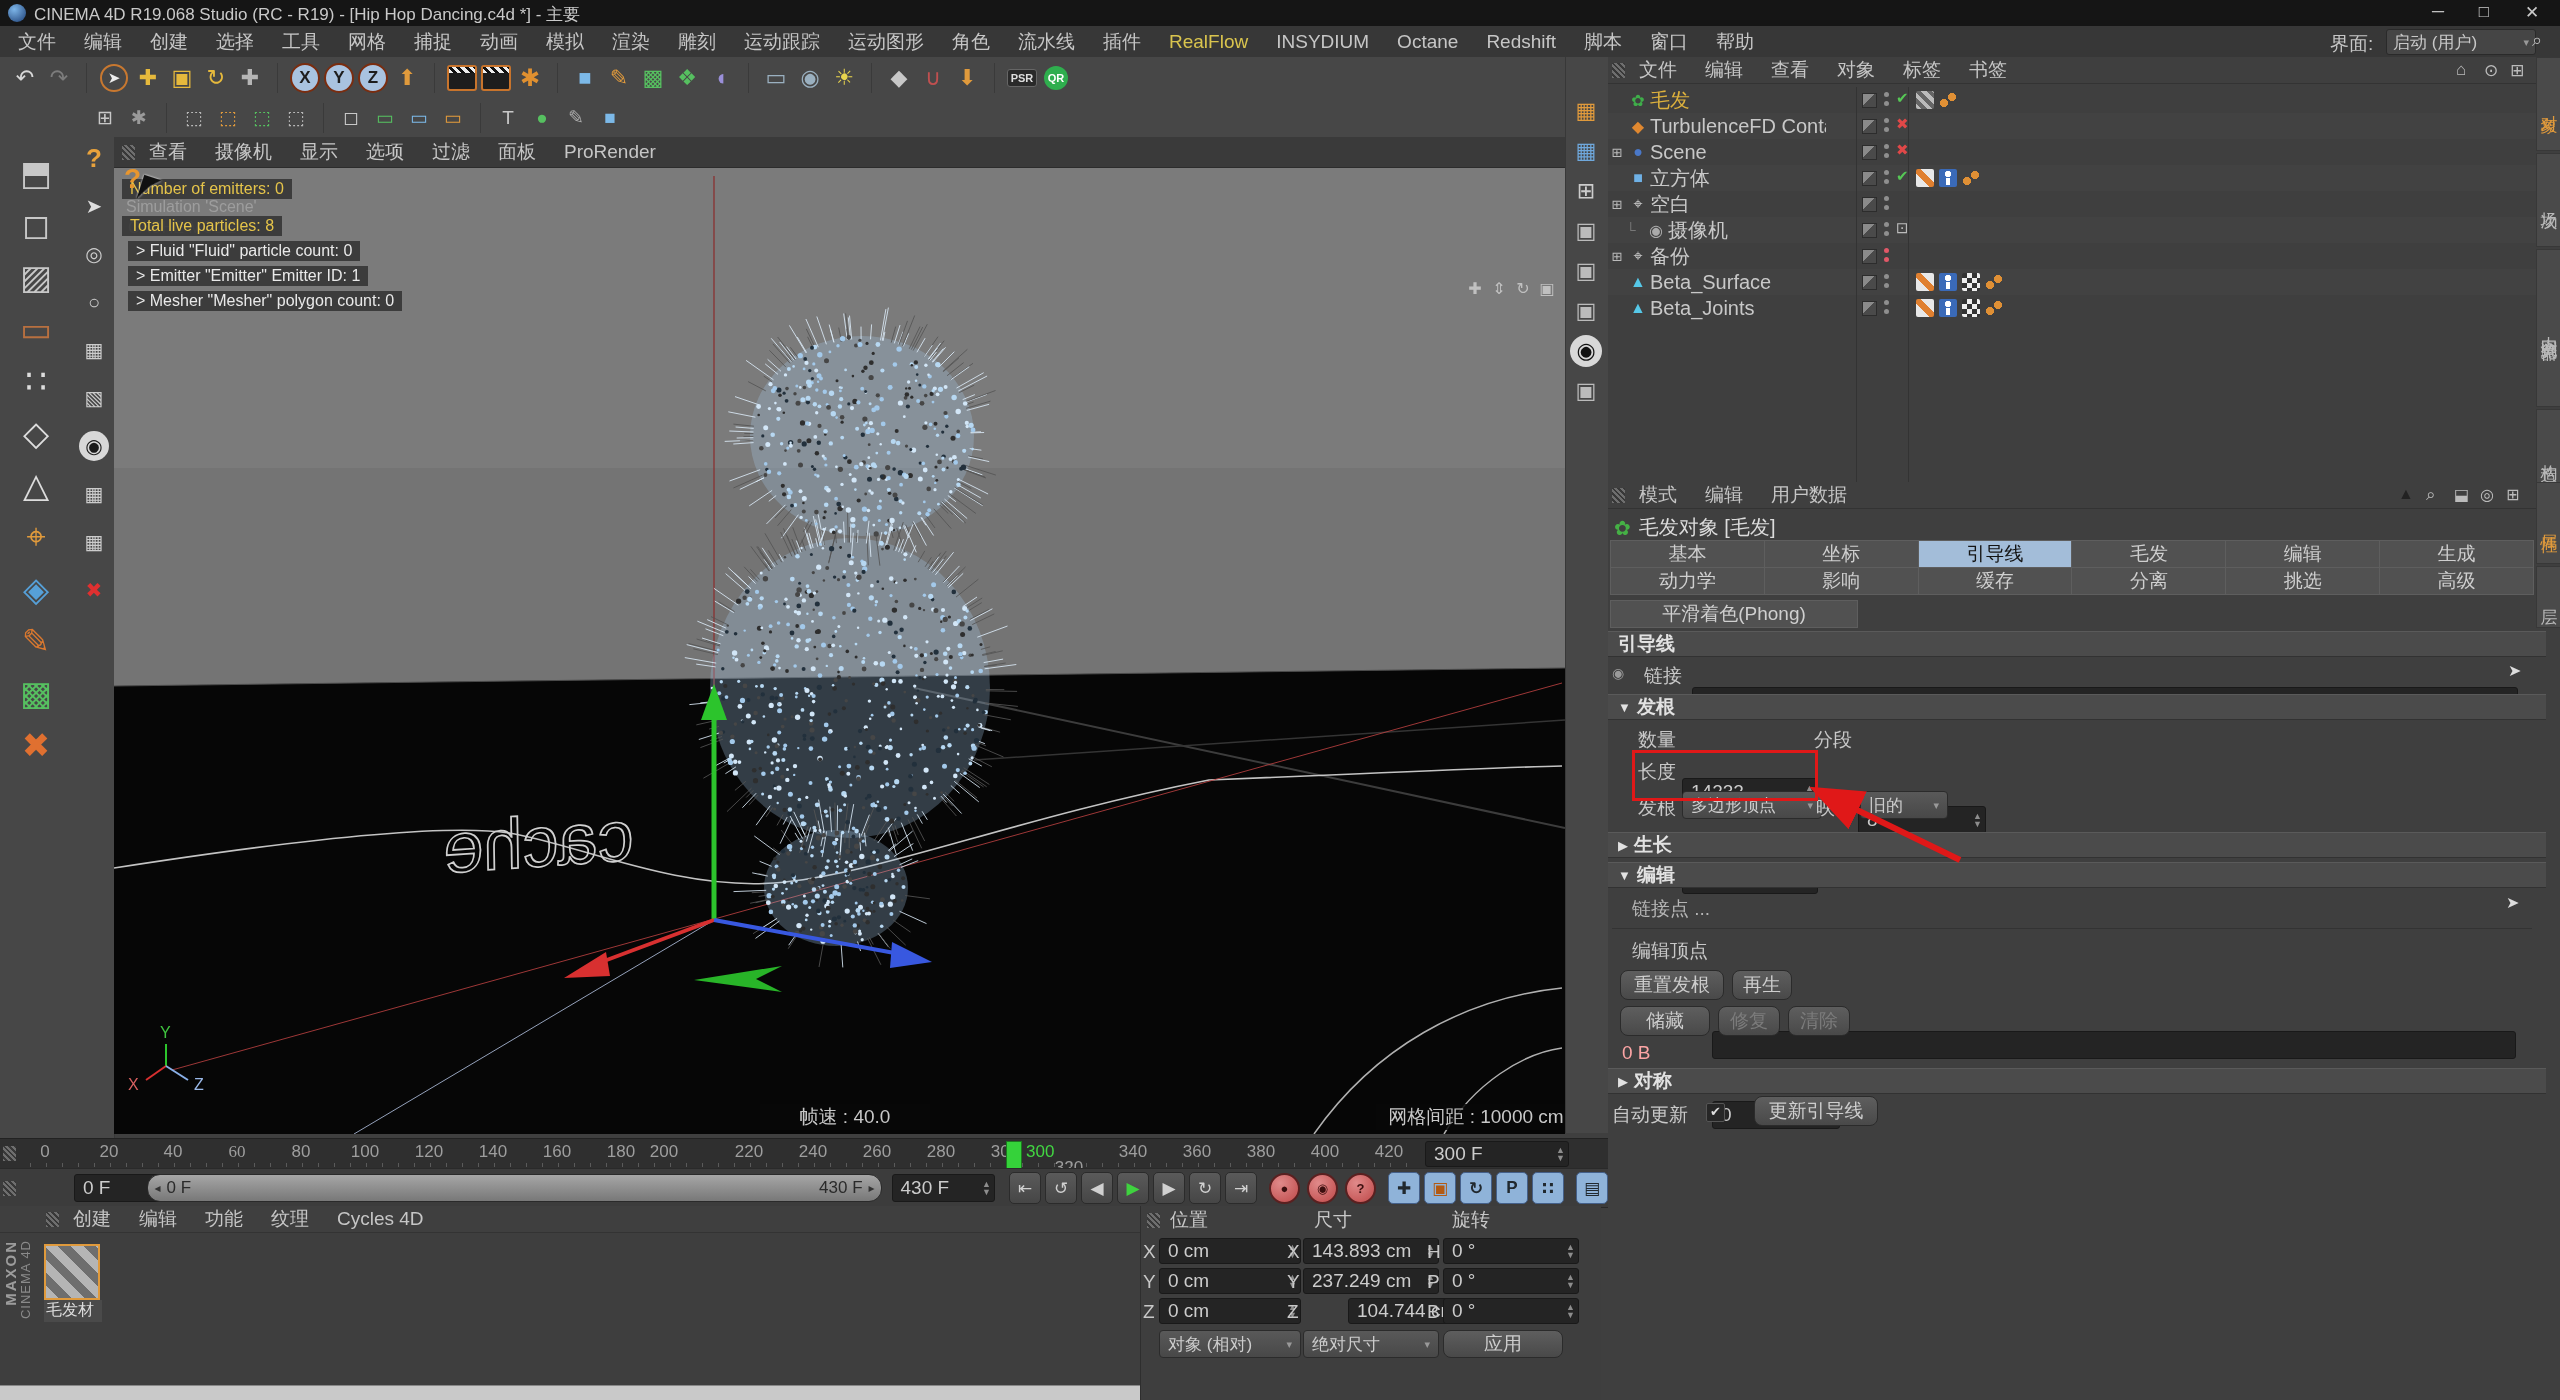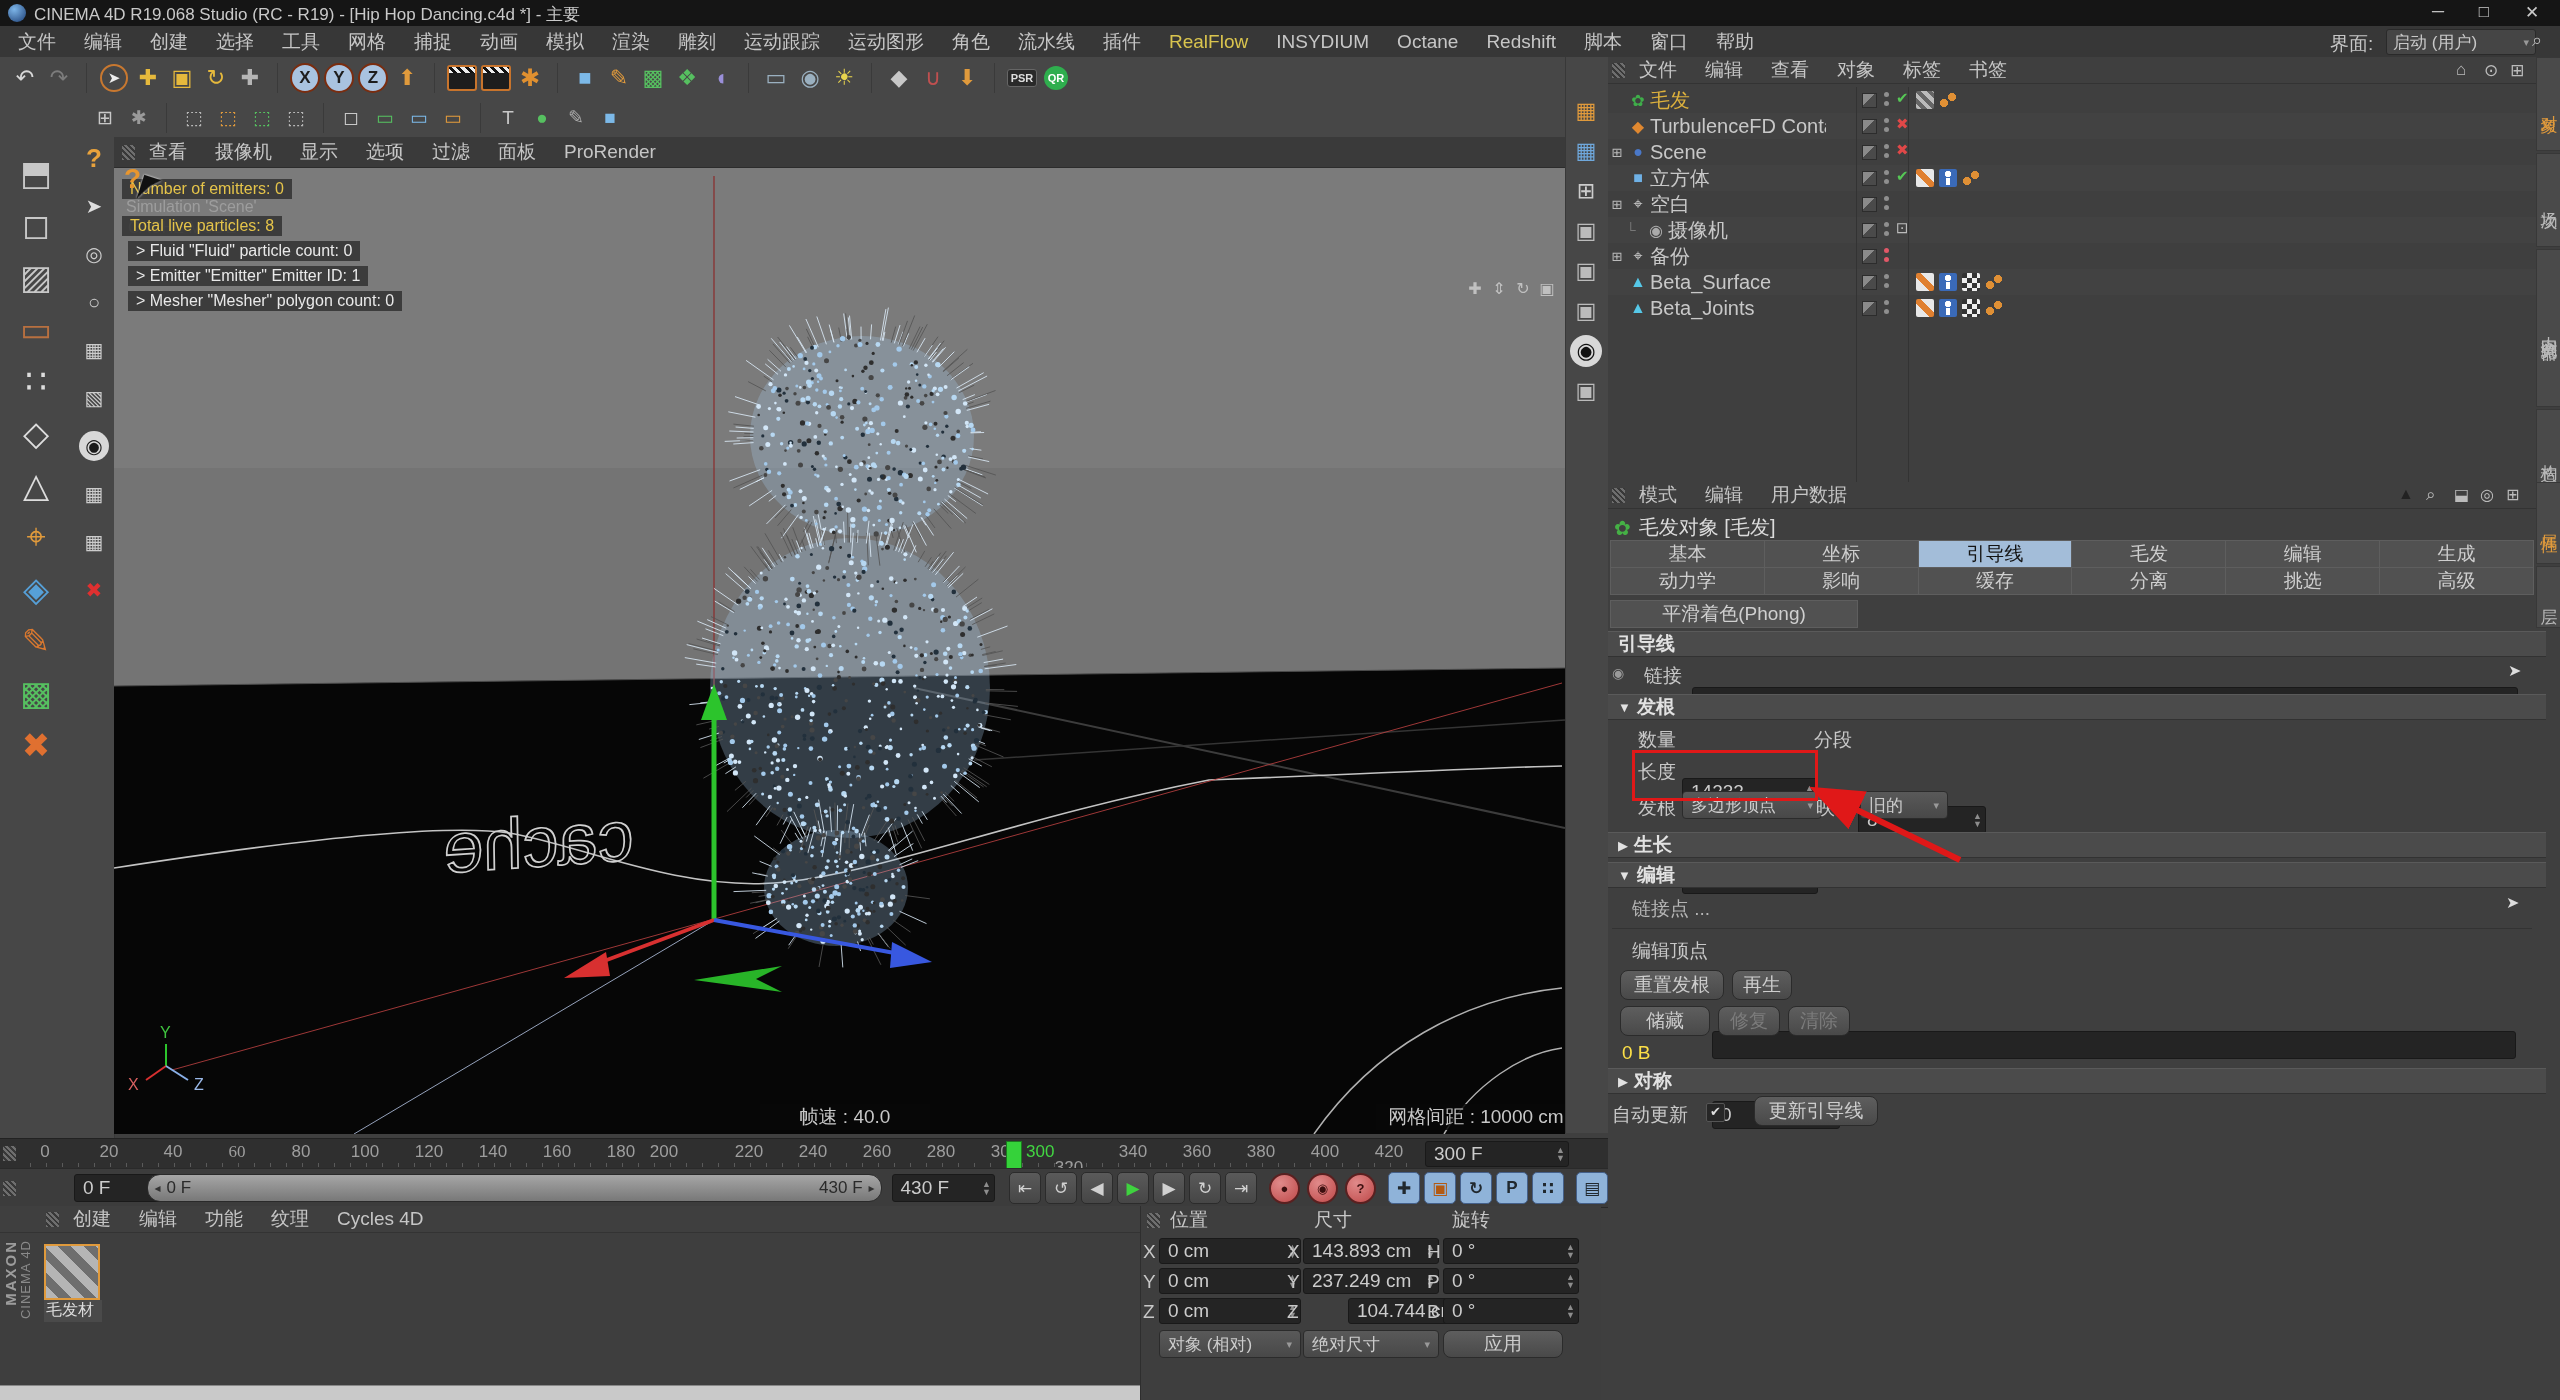--- a/index.html
+++ b/index.html
@@ -1937,21 +1937,21 @@
     <div class="abs btn" style="left:12px;top:524px;width:88px;height:28px;">
         <span>储藏</span>
       </div>
     <div class="abs btn dim" style="left:110px;top:524px;width:60px;height:28px;">
         <span>修复</span>
       </div>
     <div class="abs btn dim" style="left:180px;top:524px;width:60px;height:28px;">
         <span>清除</span>
       </div>
 
-    <span class="abs" style="left:14px;top:560px;color:#fde047;">0 B</span>
+    <span class="abs" style="left:14px;top:560px;color:#fca5a5;">0 B</span>
 
     <div class="abs sec" style="left:0;top:586px;width:928px;height:24px;">
         <span style="font-size:13px;margin-right:6px;">▶</span>
         <span>对称</span>
       </div>
 
     <span class="abs" style="left:4px;top:620px;">自动更新</span>
     <div class="abs" style="left:98px;top:621px;width:17px;height:17px;background:#262626;border:1px solid #555;border-radius:2px;color:#ddd;font-size:13px;text-align:center;line-height:16px;">✔</div>
     <div class="abs btn" style="left:146px;top:614px;width:122px;height:28px;">
         <span>更新引导线</span>

